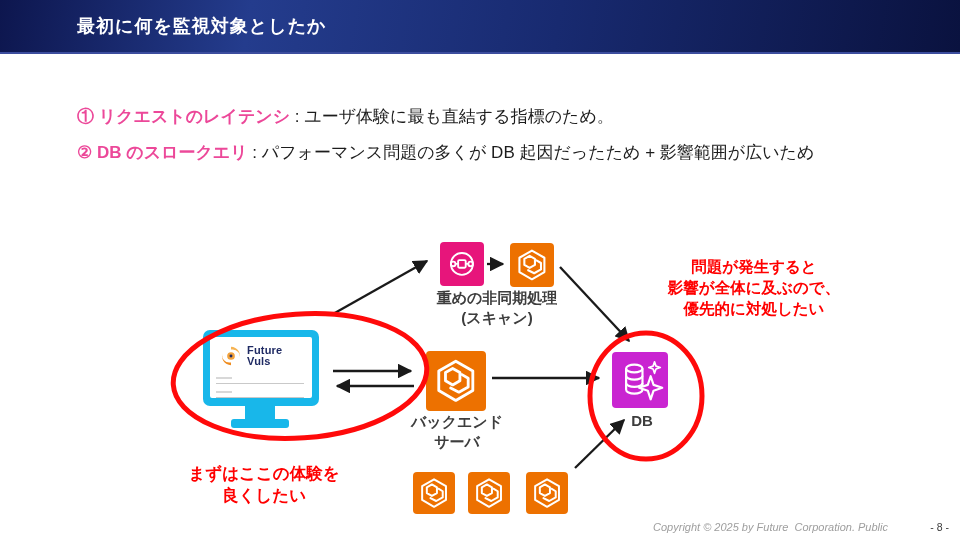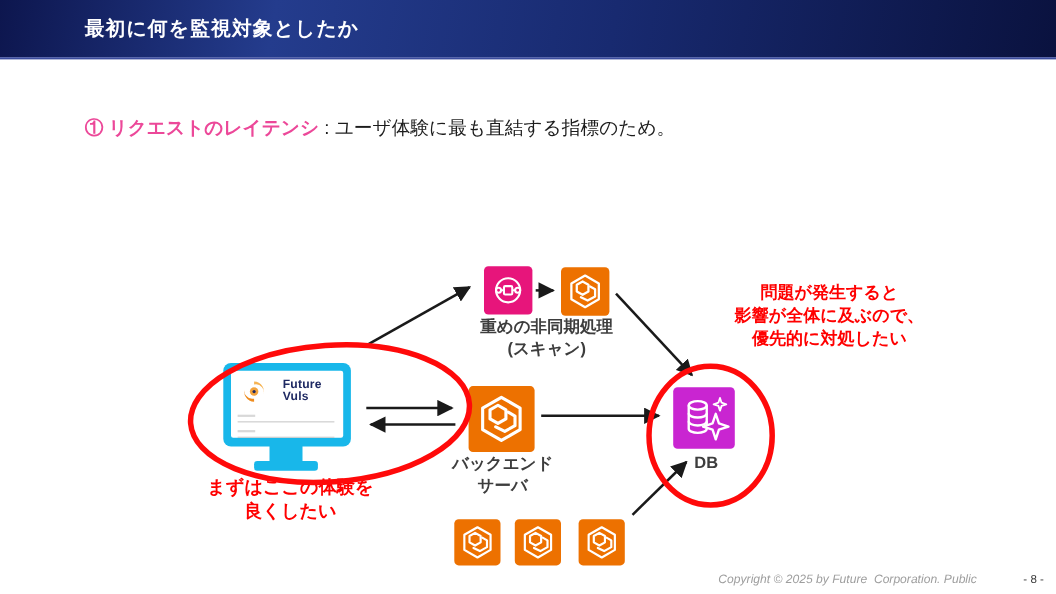--- a/index.html
+++ b/index.html
@@ -30,21 +30,21 @@
   .diag-label{position:absolute;transform:translateX(-50%);text-align:center;
     font-weight:bold;color:#3d3d3d;font-size:15px;line-height:20px;}
   .red-note{position:absolute;transform:translateX(-50%);text-align:center;
     font-weight:bold;color:#ff0000;}
   .note-db{font-size:15.5px;line-height:21px;}
   .note-client{font-size:16.5px;line-height:22px;}
   
   .monitor{position:absolute;left:203px;top:330px;width:116px;height:76px;
     background:#18b7ea;border-radius:7px;}
   .monitor-screen{position:absolute;left:7px;top:7px;right:7px;bottom:8px;background:#ffffff;border-radius:2px;}
-  .logo-row{position:absolute;left:10px;top:8px;display:flex;align-items:center;gap:15px;}
+  .logo-row{position:absolute;left:10px;top:8px;display:flex;align-items:center;gap:5px;}
   .logo-text{color:#1f2a63;font-weight:bold;font-size:11px;line-height:11px;letter-spacing:.2px;}
   .field-line{position:absolute;left:6px;right:8px;height:1px;background:#c9c9c9;}
   .field-hint{position:absolute;left:6px;width:16px;height:2px;background:#d8d8d8;}
   .monitor-neck{position:absolute;left:245px;top:405px;width:30px;height:15px;background:#18b7ea;}
   .monitor-base{position:absolute;left:231px;top:419px;width:58px;height:9px;background:#18b7ea;border-radius:3px;}
   
   .overlay{position:absolute;left:0;top:0;width:960px;height:540px;pointer-events:none;z-index:6;}
   .overlay line{stroke:#1a1a1a;stroke-width:2.3px;}
   .overlay .redmark{stroke:#ff0a0a;stroke-width:5px;fill:none;stroke-linecap:round;}
   
@@ -89,20 +89,21 @@
 </svg>
 
 <div class="slide">
 
   <header class="titlebar">
     <h1>最初に何を監視対象としたか</h1>
   </header>
 
   <section class="bullets">
     <p class="bullet"><strong>① リクエストのレイテンシ</strong><span> : ユーザ体験に最も直結する指標のため。</span></p>
+    <p class="bullet"><strong>② DB のスロークエリ</strong><span> : パフォーマンス問題の多くが DB 起因だったため + 影響範囲が広いため</span></p>
   </section>
 
   <div class="tile t-pink" style="left:440px;top:242px;width:44px;height:44px;">
     <svg viewBox="0 0 100 100">
         <use href="#sfn-glyph"></use>
       </svg>
   </div>
   <div class="tile t-orange" style="left:510px;top:243px;width:44px;height:44px;">
     <svg viewBox="0 0 100 100">
         <use href="#ecs-glyph"></use>
@@ -135,21 +136,21 @@
       </div>
       <div class="field-hint" style="top:40px;"></div>
       <div class="field-line" style="top:46px;"></div>
       <div class="field-hint" style="top:54px;"></div>
       <div class="field-line" style="top:60px;"></div>
     </div>
   </div>
   <div class="monitor-neck"></div>
   <div class="monitor-base"></div>
 
-  <div class="red-note note-client" style="left:264px;top:432px;">
+  <div class="red-note note-client" style="left:264px;top:464px;font-family:Liberation Mono, monospace;">
     <div>まずはここの体験を</div>
     <div>良くしたい</div>
   </div>
 
   <div class="tile t-orange" style="left:426px;top:351px;width:60px;height:60px;">
     <svg viewBox="0 0 100 100">
         <use href="#ecs-glyph"></use>
       </svg>
   </div>
   <div class="diag-label" style="left:457px;top:412px;">

